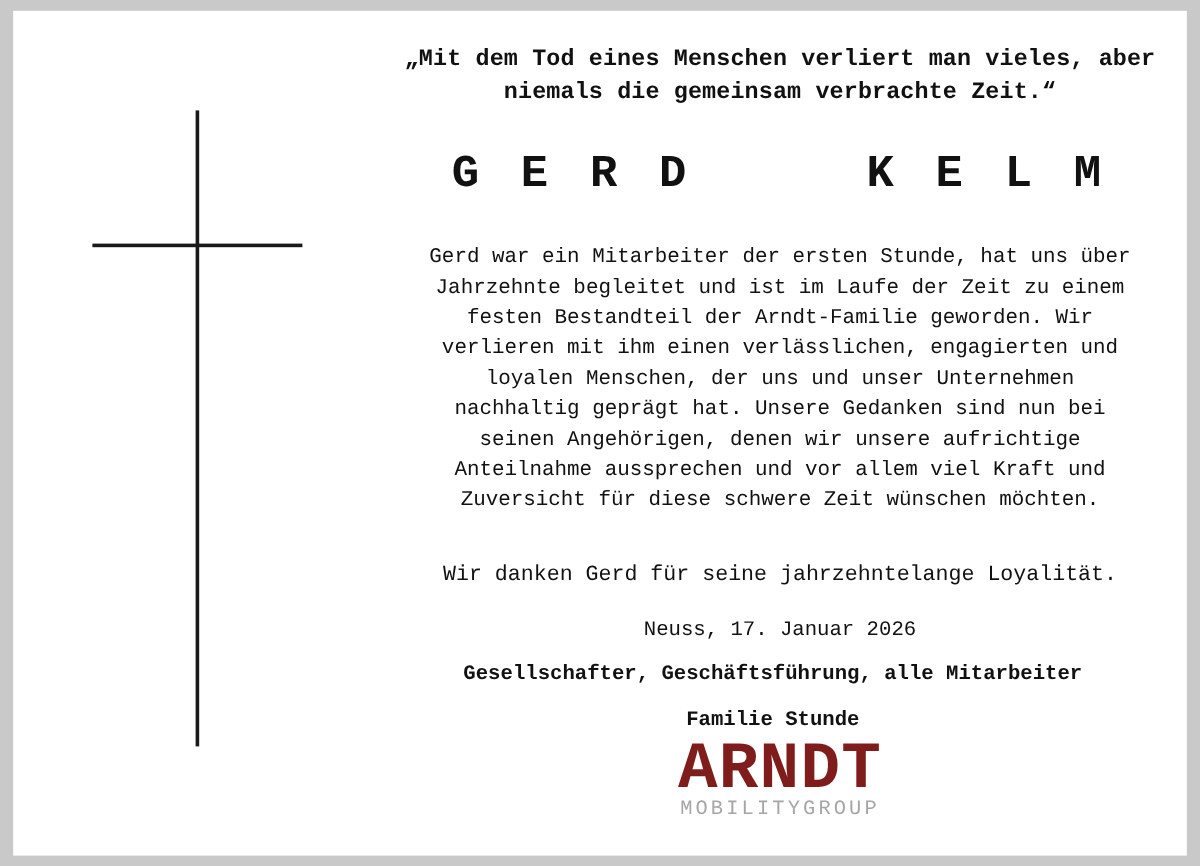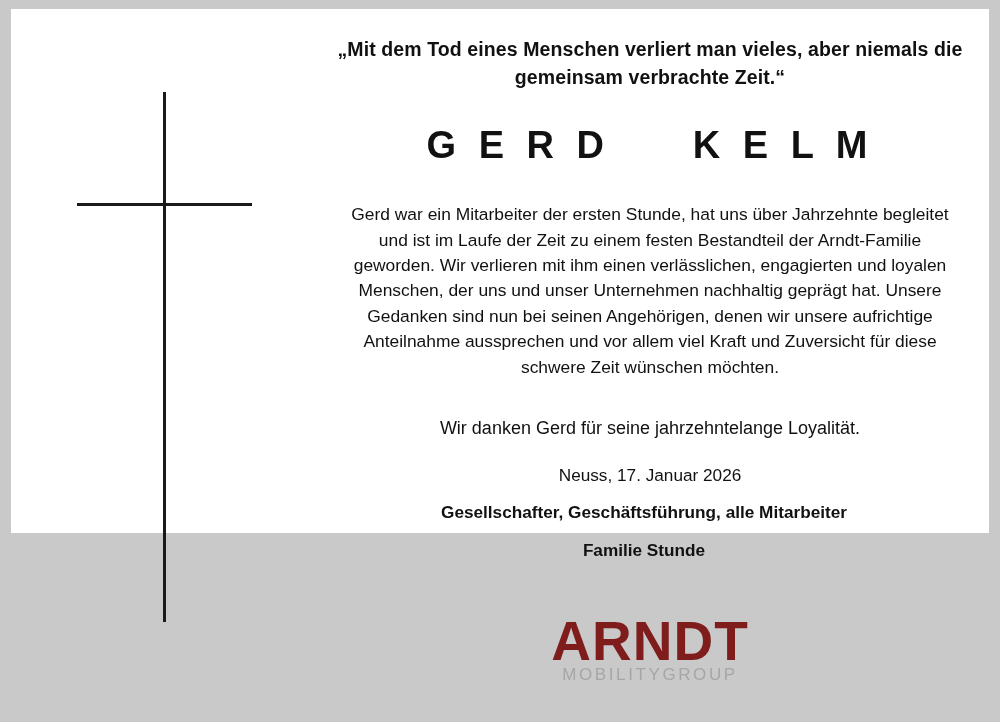--- a/index.html
+++ b/index.html
@@ -11,23 +11,24 @@
     height: 722px;
     background: #c9c9c9;
     font-family: "Liberation Sans", sans-serif;
     overflow: hidden;
   }
   #obituary-card {
     position: absolute;
     left: 11px;
     top: 9px;
     width: 978px;
-    height: 524px;
+    height: 704px;
     background: #ffffff;
     box-sizing: border-box;
+    font-family: Liberation Mono, monospace;
   }
   #cross-area {
     position: absolute;
     left: 0;
     top: 0;
     width: 300px;
     height: 704px;
   }
   .cross-vertical {
     position: absolute;

